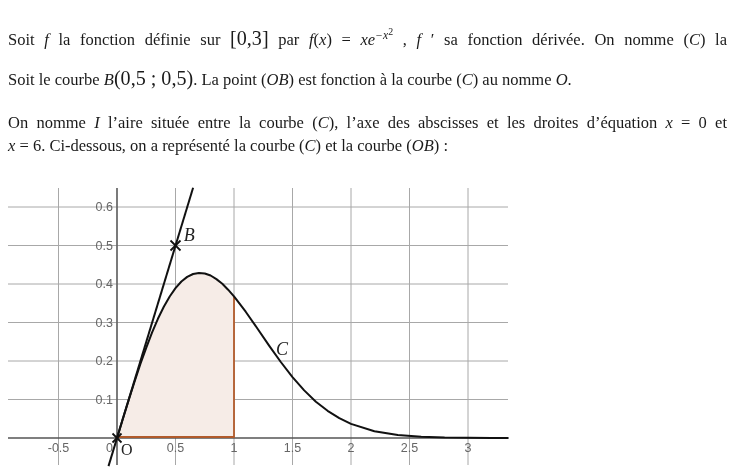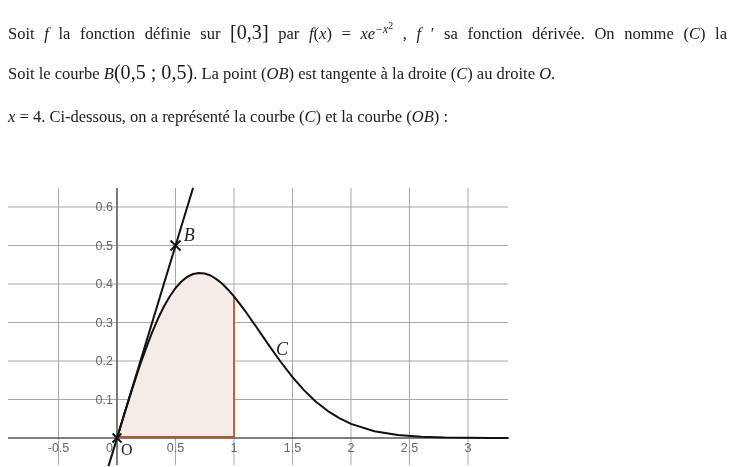--- a/index.html
+++ b/index.html
@@ -1,18 +1,18 @@
 <!DOCTYPE html>
 <html><head>
 <meta charset="utf-8">
 <style>
   html,body{margin:0;padding:0;background:#ffffff;}
   body{width:732px;height:467px;position:relative;overflow:hidden;
        font-family:"Liberation Serif",serif;color:#1a1a1a;}
-  .text-block{position:absolute;left:8px;top:14px;width:719px;
+  .text-block{position:absolute;left:8px;top:20px;width:719px;
               font-size:16.5px;line-height:23px;}
   .para{margin:0;}
   .para.p1{margin-bottom:17px;}
   .para.p2{margin-bottom:20px;}
   .tline{white-space:normal;}
   .jline{text-align:justify;text-align-last:justify;}
   .n{font-style:normal;}
   .i{font-style:italic;}
   .big{font-size:1.22em;line-height:1;}
   .sup{font-size:0.70em;vertical-align:0.55em;}
@@ -24,24 +24,25 @@
   svg text.seriflbl{font-family:"Liberation Serif",serif;}
 </style>
 </head>
 <body>
 
 <div class="text-block" id="text-block">
     <div class="para p1">
       <div class="tline jline"><span class="n">Soit </span><span class="i">f</span><span class="n"> la fonction définie sur </span><span class="big">[0,3]</span><span class="n"> par </span><span class="i">f</span><span class="n">(</span><span class="i">x</span><span class="n">) = </span><span class="i">xe</span><span class="sup i">−x</span><span class="sup2">2</span><span class="n"> , </span><span class="i">f</span><span class="n"> ′ sa fonction dérivée. On nomme (</span><span class="i">C</span><span class="n">) la</span></div>
     </div>
     <div class="para p2">
-      <div class="tline"><span class="n">Soit le courbe </span><span class="i">B</span><span class="big">(0,5 ; 0,5)</span><span class="n">. La point (</span><span class="i">OB</span><span class="n">) est tangente à la droite (</span><span class="i">C</span><span class="n">) au droite </span><span class="i">O</span><span class="n">.</span></div>
+      <div class="tline"><span class="n">Soit le courbe </span><span class="i">B</span><span class="big">(0,5 ; 0,5)</span><span class="n">. La point (</span><span class="i">OB</span><span class="n">) est fonction à la courbe (</span><span class="i">C</span><span class="n">) au nomme </span><span class="i">O</span><span class="n">.</span></div>
     </div>
     <div class="para p3">
-      <div class="tline"><span class="i">x</span><span class="n"> = 4. Ci-dessous, on a représenté la courbe (</span><span class="i">C</span><span class="n">) et la courbe (</span><span class="i">OB</span><span class="n">) :</span></div>
+      <div class="tline jline"><span class="n">On nomme </span><span class="i">I</span><span class="n"> l’aire située entre la courbe (</span><span class="i">C</span><span class="n">), l’axe des abscisses et les droites d’équation </span><span class="i">x</span><span class="n"> = 0 et</span></div>
+      <div class="tline"><span class="i">x</span><span class="n"> = 6. Ci-dessous, on a représenté la courbe (</span><span class="i">C</span><span class="n">) et la courbe (</span><span class="i">OB</span><span class="n">) :</span></div>
     </div>
   </div>
 
 <div class="graph-wrap">
   <svg id="graph" width="520" height="282" viewBox="0 0 520 282">
       <g>
         <line x1="58.5" y1="3" x2="58.5" y2="280" stroke="#a8a8a8" stroke-width="1"></line>
         <line x1="117.0" y1="3" x2="117.0" y2="280" stroke="#a8a8a8" stroke-width="1"></line>
         <line x1="175.5" y1="3" x2="175.5" y2="280" stroke="#a8a8a8" stroke-width="1"></line>
         <line x1="234.0" y1="3" x2="234.0" y2="280" stroke="#a8a8a8" stroke-width="1"></line>

